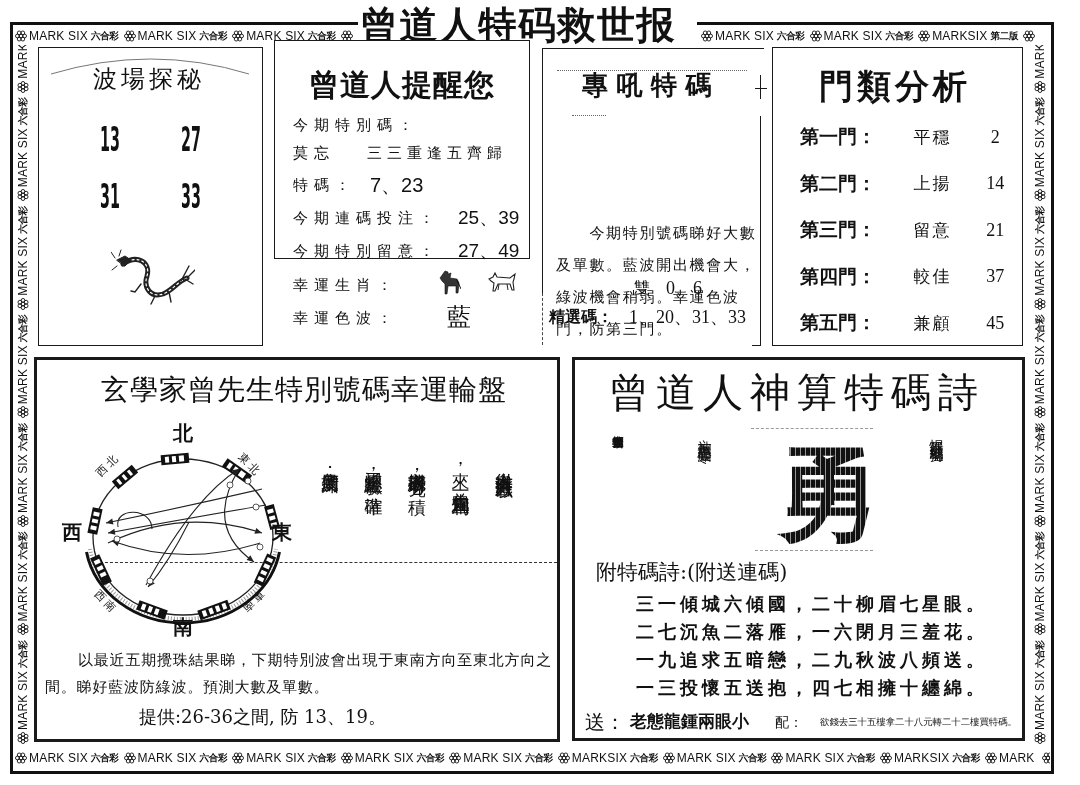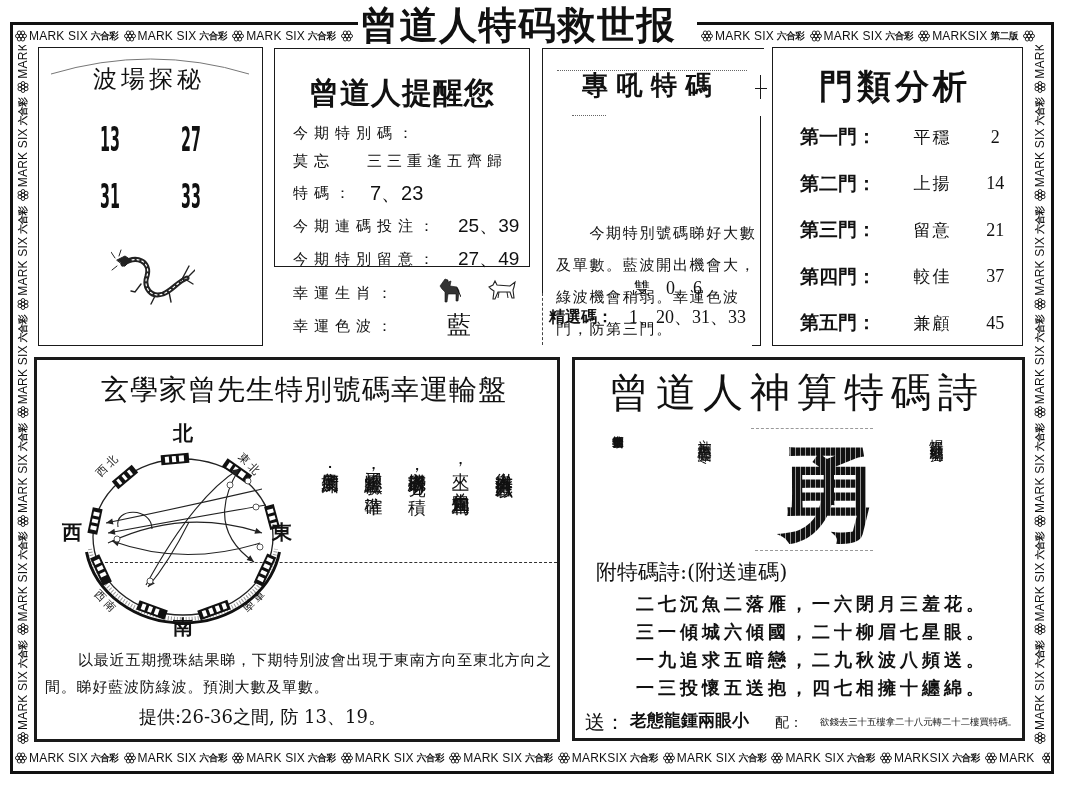--- a/index.html
+++ b/index.html
@@ -610,21 +610,21 @@
     <g fill="none" stroke="#222" stroke-linecap="round">
       <path d="M12 16 C26 6 40 14 36 28 C32 40 40 50 52 46 C62 42 66 34 76 30" stroke-width="5"></path>
       <path d="M12 16 C26 6 40 14 36 28 C32 40 40 50 52 46 C62 42 66 34 76 30" stroke="#fff" stroke-width="1.2" stroke-dasharray="2 3"></path>
       <path d="M6 12 L14 8 L20 12 L14 18 Z" fill="#222" stroke-width="1"></path>
       <path d="M4 10 L0 4 M6 18 L1 22 M8 8 L10 2" stroke-width="1"></path>
       <path d="M30 36 L24 44 L20 43 M44 48 L40 56 M58 44 L60 54 M70 33 L78 18 M76 30 L84 22 M74 31 L82 36" stroke-width="1.4"></path>
     </g>
   </svg>
 </div>
 
-<div class="panel" style="left:274px;top:48px;width:256px;height:219px">
+<div class="panel" style="left:274px;top:40px;width:256px;height:219px">
   <div class="p2-title">曾道人提醒您</div>
   <div class="p2row" style="top:74px">
     <span class="lbl">今期特別碼：</span>
   </div>
   <div class="p2row" style="top:102px">
     <span class="lbl">莫忘</span>
     <span class="val v-cjk" style="left:74px">三三重逢五齊歸</span>
   </div>
   <div class="p2row" style="top:134px">
     <span class="lbl">特碼：</span>
@@ -835,22 +835,22 @@
   <div class="abs" style="left:176px;top:68px;width:122px;border-top:1px dashed #999"></div>
   <div class="brave">
     <span>勇</span>
     <div class="brave-stripes"></div>
   </div>
   <div class="abs" style="left:180px;top:190px;width:118px;border-top:1px dashed #999"></div>
   <div class="vtxt" style="left:354px;top:68px;font-size:14px;letter-spacing:1.7px;line-height:16px">悍然不顧威勢猛</div>
   <div class="p6-sub">附特碼詩:(附送連碼)</div>
   <div class="poem">
 
-  <div>二七沉魚二落雁，一六閉月三羞花。</div>
-      <div>三一傾城六傾國，二十柳眉七星眼。</div>
+  <div>三一傾城六傾國，二十柳眉七星眼。</div>
+      <div>二七沉魚二落雁，一六閉月三羞花。</div>
       <div>一九追求五暗戀，二九秋波八頻送。</div>
       <div>一三投懷五送抱，四七相擁十纏綿。</div>
     </div>
   <div class="p6-foot" style="left:10px;font-size:20px">送：</div>
-  <div class="p6-foot" style="left:55px;font-family:Liberation Mono, monospace;font-weight:bold;font-size:17px">老態龍鍾兩眼小</div>
+  <div class="p6-foot" style="left:55px;font-family:Liberation Sans, sans-serif;font-weight:bold;font-size:17px">老態龍鍾兩眼小</div>
   <div class="p6-foot" style="left:200px;font-size:14px">配：</div>
   <div class="p6-foot" style="left:245px;font-size:9.4px">欲錢去三十五樓拿二十八元轉二十二樓買特碼。</div>
 </div>
 
 </body></html>

